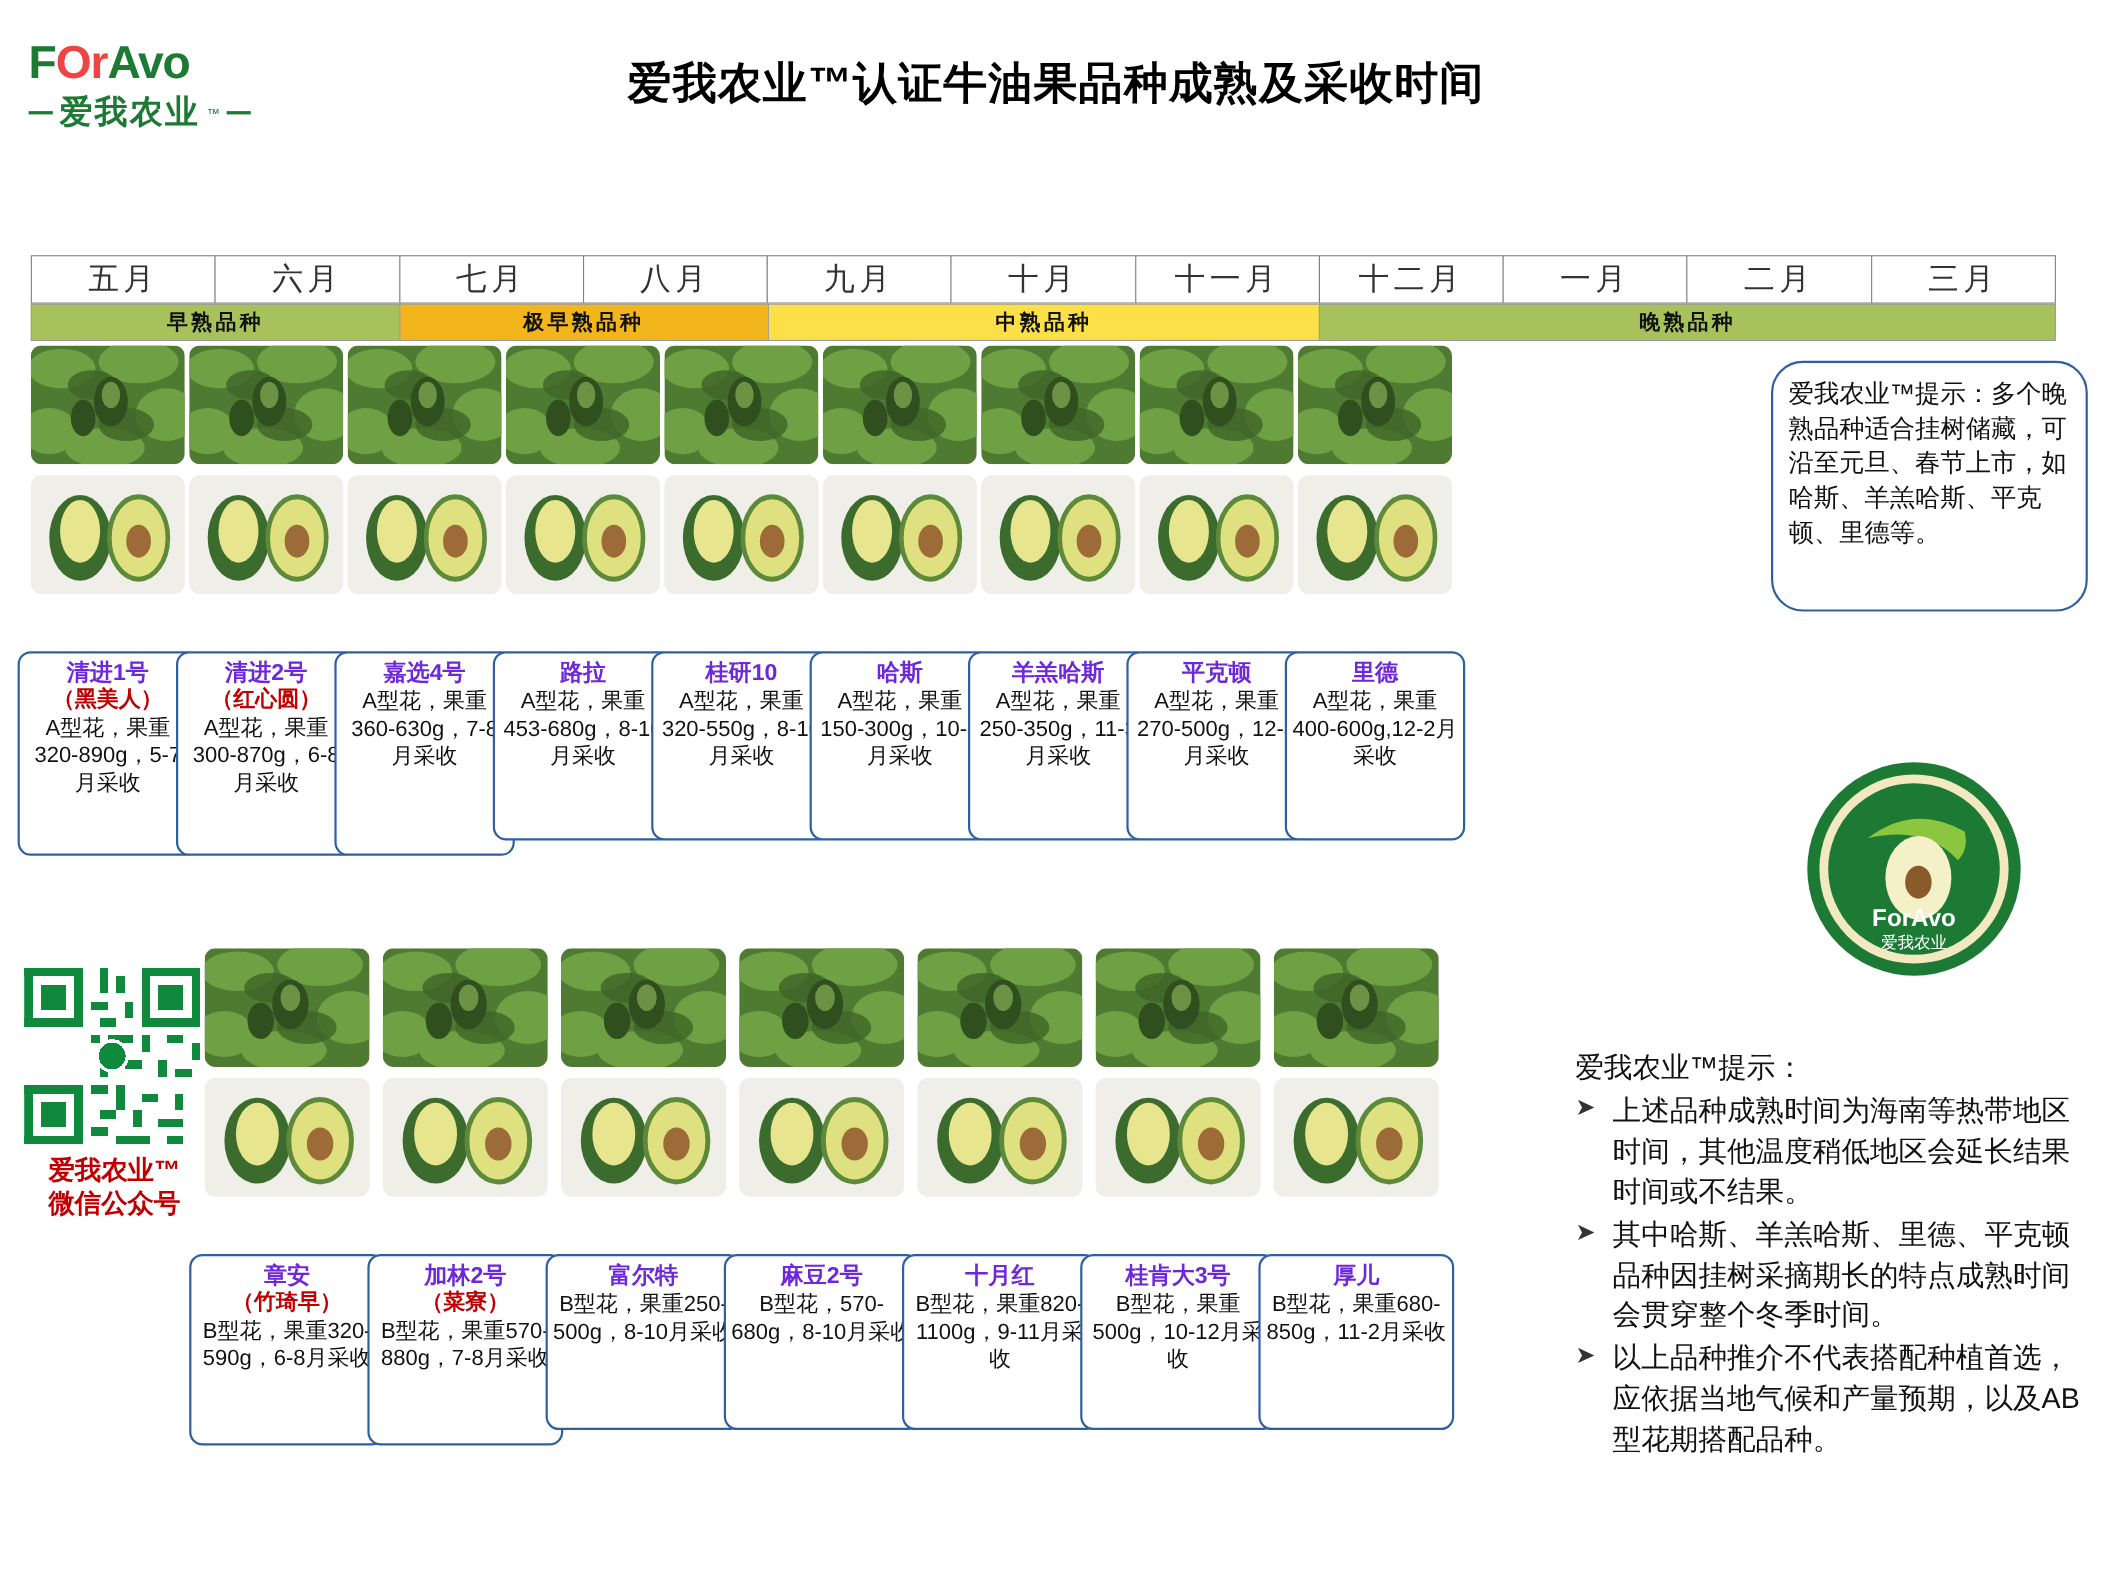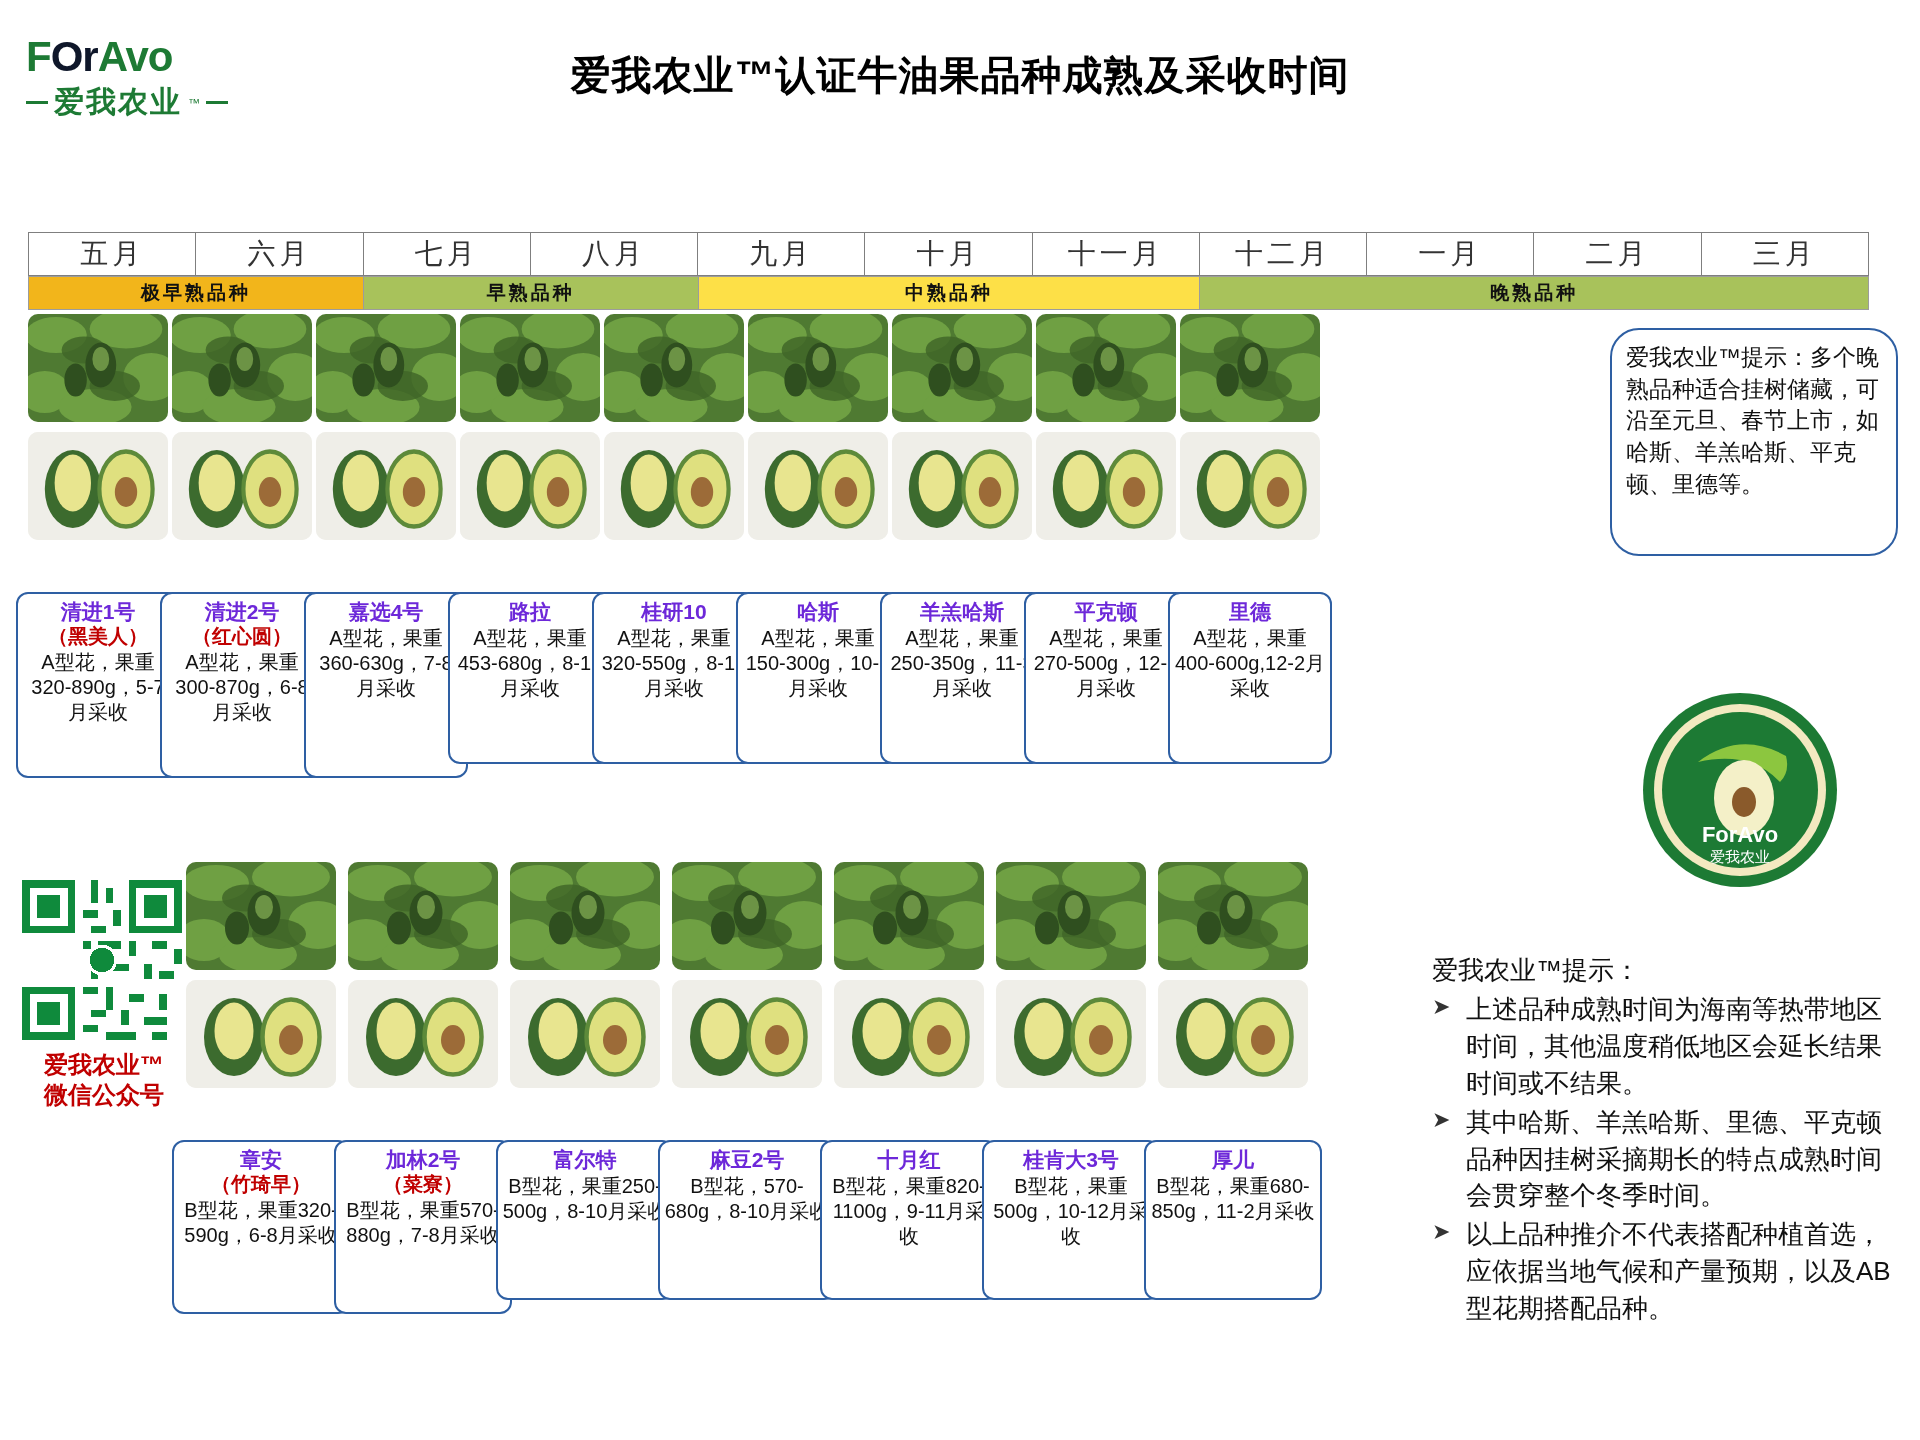--- a/index.html
+++ b/index.html
@@ -6,21 +6,21 @@
   body{
     width:1920px;height:1440px;
     background:#ffffff;
     font-family:"Liberation Sans","DejaVu Sans",sans-serif;
     position:relative;overflow:hidden;
     color:#111;
   }
   
   .logo{position:absolute;left:26px;top:36px;width:250px;height:100px;}
   .logo-text{font-size:42px;font-weight:bold;letter-spacing:-1px;color:#1d7a34;line-height:1;}
-  .logo-text .or{color:#0f172a;}
+  .logo-text .or{color:#ef4444;}
   .logo-rule{margin-top:4px;display:flex;align-items:center;gap:6px;}
   .logo-rule .bar{height:3px;background:#1d7a34;flex:0 0 22px;}
   .logo-cn{font-size:30px;font-weight:bold;color:#1d7a34;letter-spacing:2px;}
   .logo-tm{font-size:12px;vertical-align:super;color:#1d7a34;}
   .title{
     position:absolute;left:0;right:0;top:48px;text-align:center;
     font-size:40px;font-weight:bold;letter-spacing:1px;color:#000;
   }
   
   .months{position:absolute;left:28px;top:232px;width:1840px;height:44px;display:flex;}
@@ -86,22 +86,22 @@
     <div class="month">八月</div>
     <div class="month">九月</div>
     <div class="month">十月</div>
     <div class="month">十一月</div>
     <div class="month">十二月</div>
     <div class="month">一月</div>
     <div class="month">二月</div>
     <div class="month">三月</div>
   </div>
 <div class="seasons" id="seasons">
+    <div class="season" style="flex: 2 0 0px; background: rgb(168, 194, 91);">早熟品种</div>
     <div class="season" style="flex: 2 0 0px; background: rgb(242, 181, 27);">极早熟品种</div>
-    <div class="season" style="flex: 2 0 0px; background: rgb(168, 194, 91);">早熟品种</div>
     <div class="season" style="flex: 3 0 0px; background: #fde047;">中熟品种</div>
     <div class="season" style="flex: 4 0 0px; background: rgb(168, 194, 91);">晚熟品种</div>
   </div>
 
 <div id="rowA-imgs">
     <div class="tile" style="left: 28px; top: 314px; width: 140px; height: 108px;"><svg viewBox="0 0 100 72" preserveAspectRatio="none" style="width:100%;height:100%">
     <rect width="100" height="72" fill="#4f7a32"></rect>
     <g fill="#6fa043">
       <ellipse cx="20" cy="14" rx="22" ry="12"></ellipse>
           <ellipse cx="70" cy="10" rx="26" ry="13"></ellipse>

